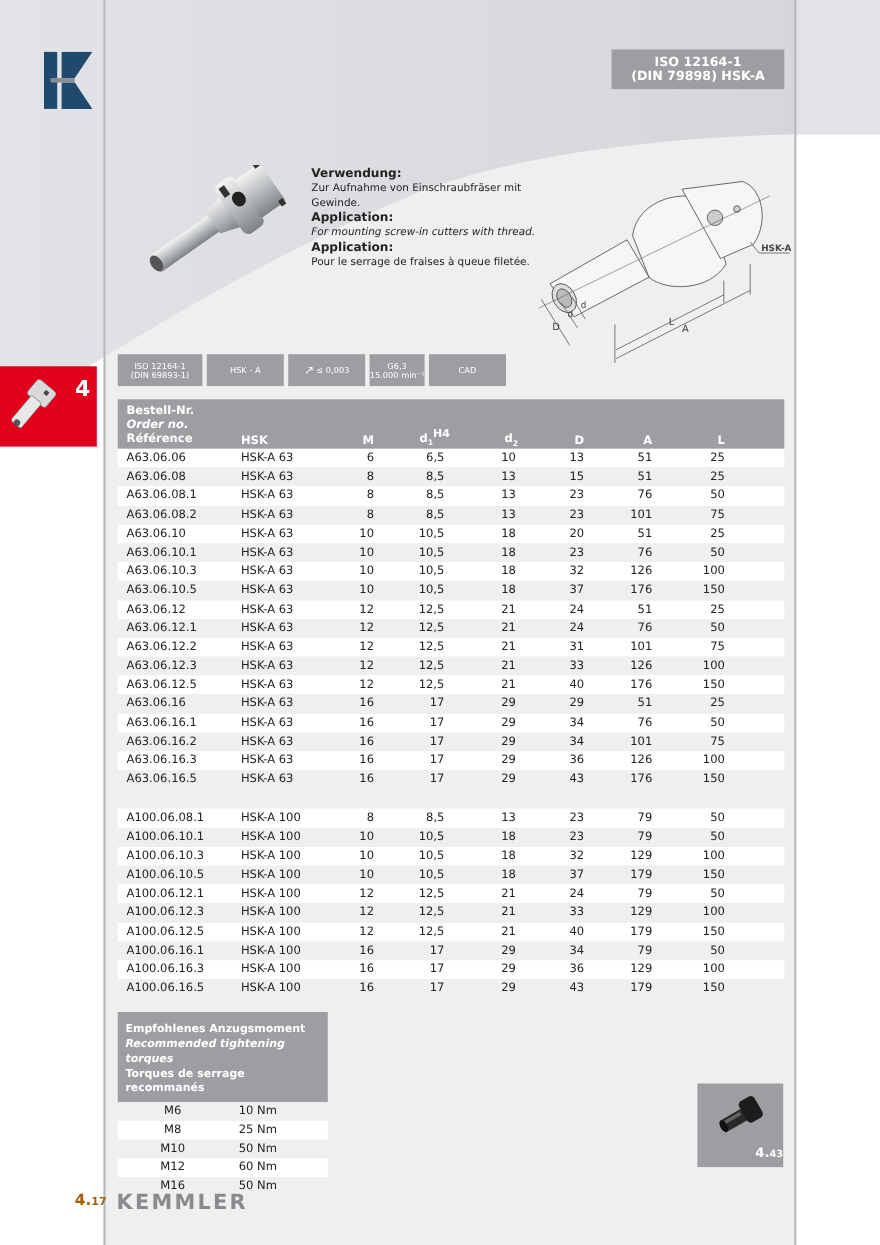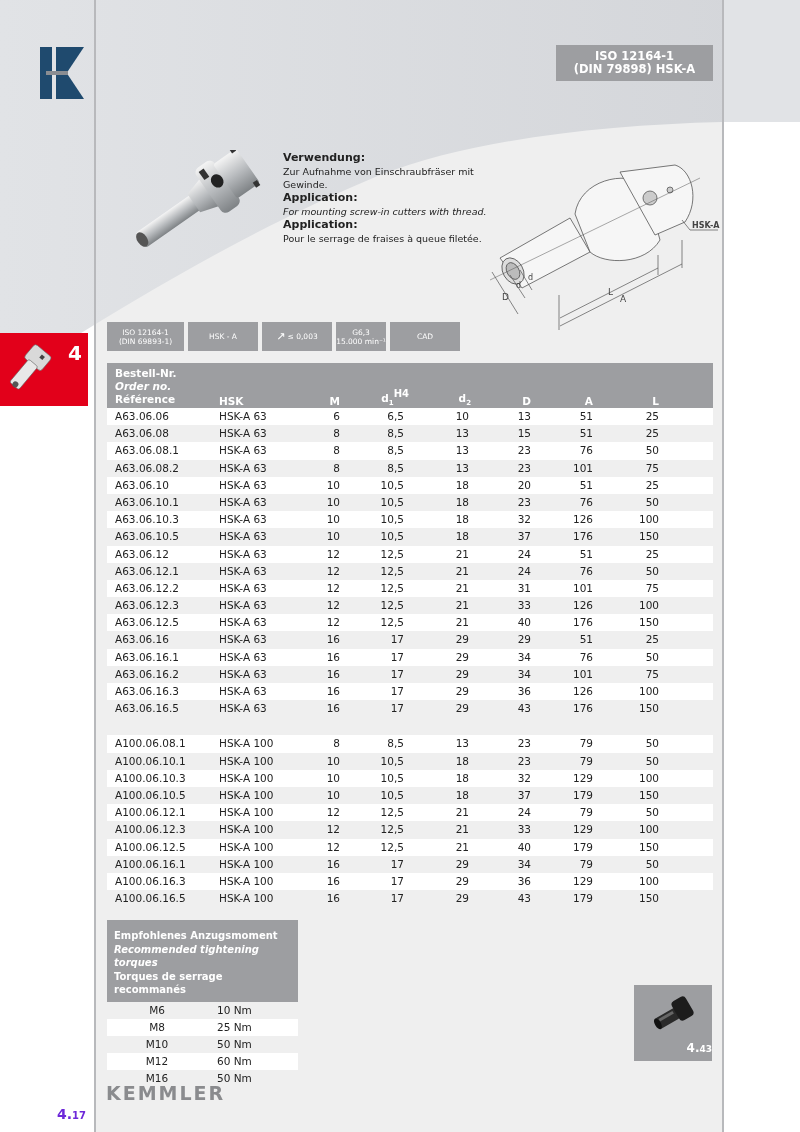--- a/index.html
+++ b/index.html
@@ -65,21 +65,21 @@
   .trow:nth-child(odd) { background: #efefef; }
   .trow:nth-child(even) { background: #ffffff; }
   .trow .tk { position: absolute; left: 0; width: 100px; text-align: center; }
   .trow .tv { position: absolute; left: 110px; width: 80px; text-align: left; }
 
   .ref-box { position: absolute; left: 634px; top: 985px; width: 78px; height: 76px; background: #9d9ea1; }
   .ref-box .ref-label { position: absolute; left: 0; bottom: 6px; width: 100%; text-align: right; color: #fff; font-weight: bold; font-size: 12px; }
   .ref-box .ref-label .small { font-size: 9px; }
   .ref-box svg { position: absolute; left: 12px; top: 6px; }
 
-  .page-num { position: absolute; left: 57px; top: 1083px; font-size: 14px; font-weight: bold; color: #6d28d9; margin-top: 23px; }
+  .page-num { position: absolute; left: 68px; top: 1083px; font-size: 14px; font-weight: bold; color: #a16207; }
   .page-num .small { font-size: 10px; }
   .brand { position: absolute; left: 106px; top: 1082px; font-size: 19px; font-weight: bold; color: #8a8b8e; letter-spacing: 2px; font-family: "DejaVu Sans", sans-serif; }
 </style>
 </head>
 <body>
 
 <div class="page">
   <div class="bg-left"></div>
   <div class="bg-main"></div>
   <div class="bg-right"></div>

